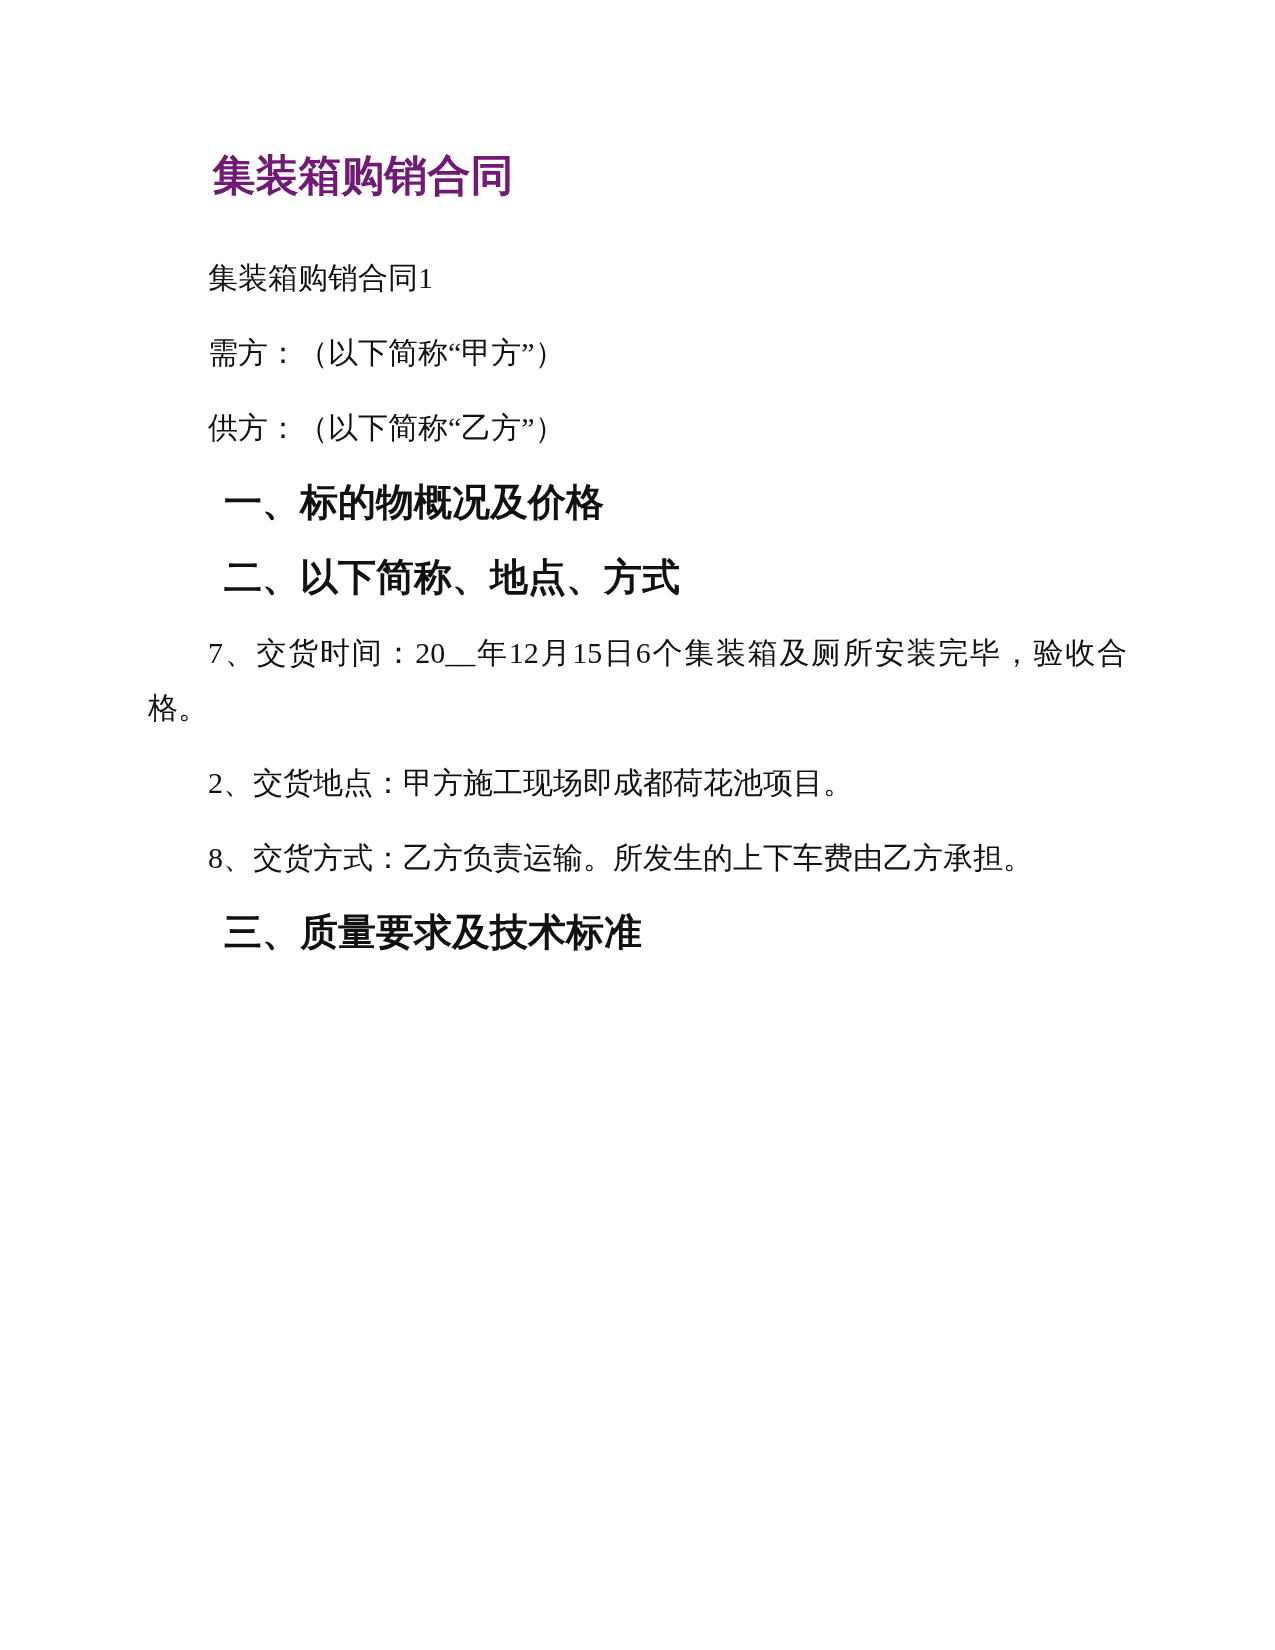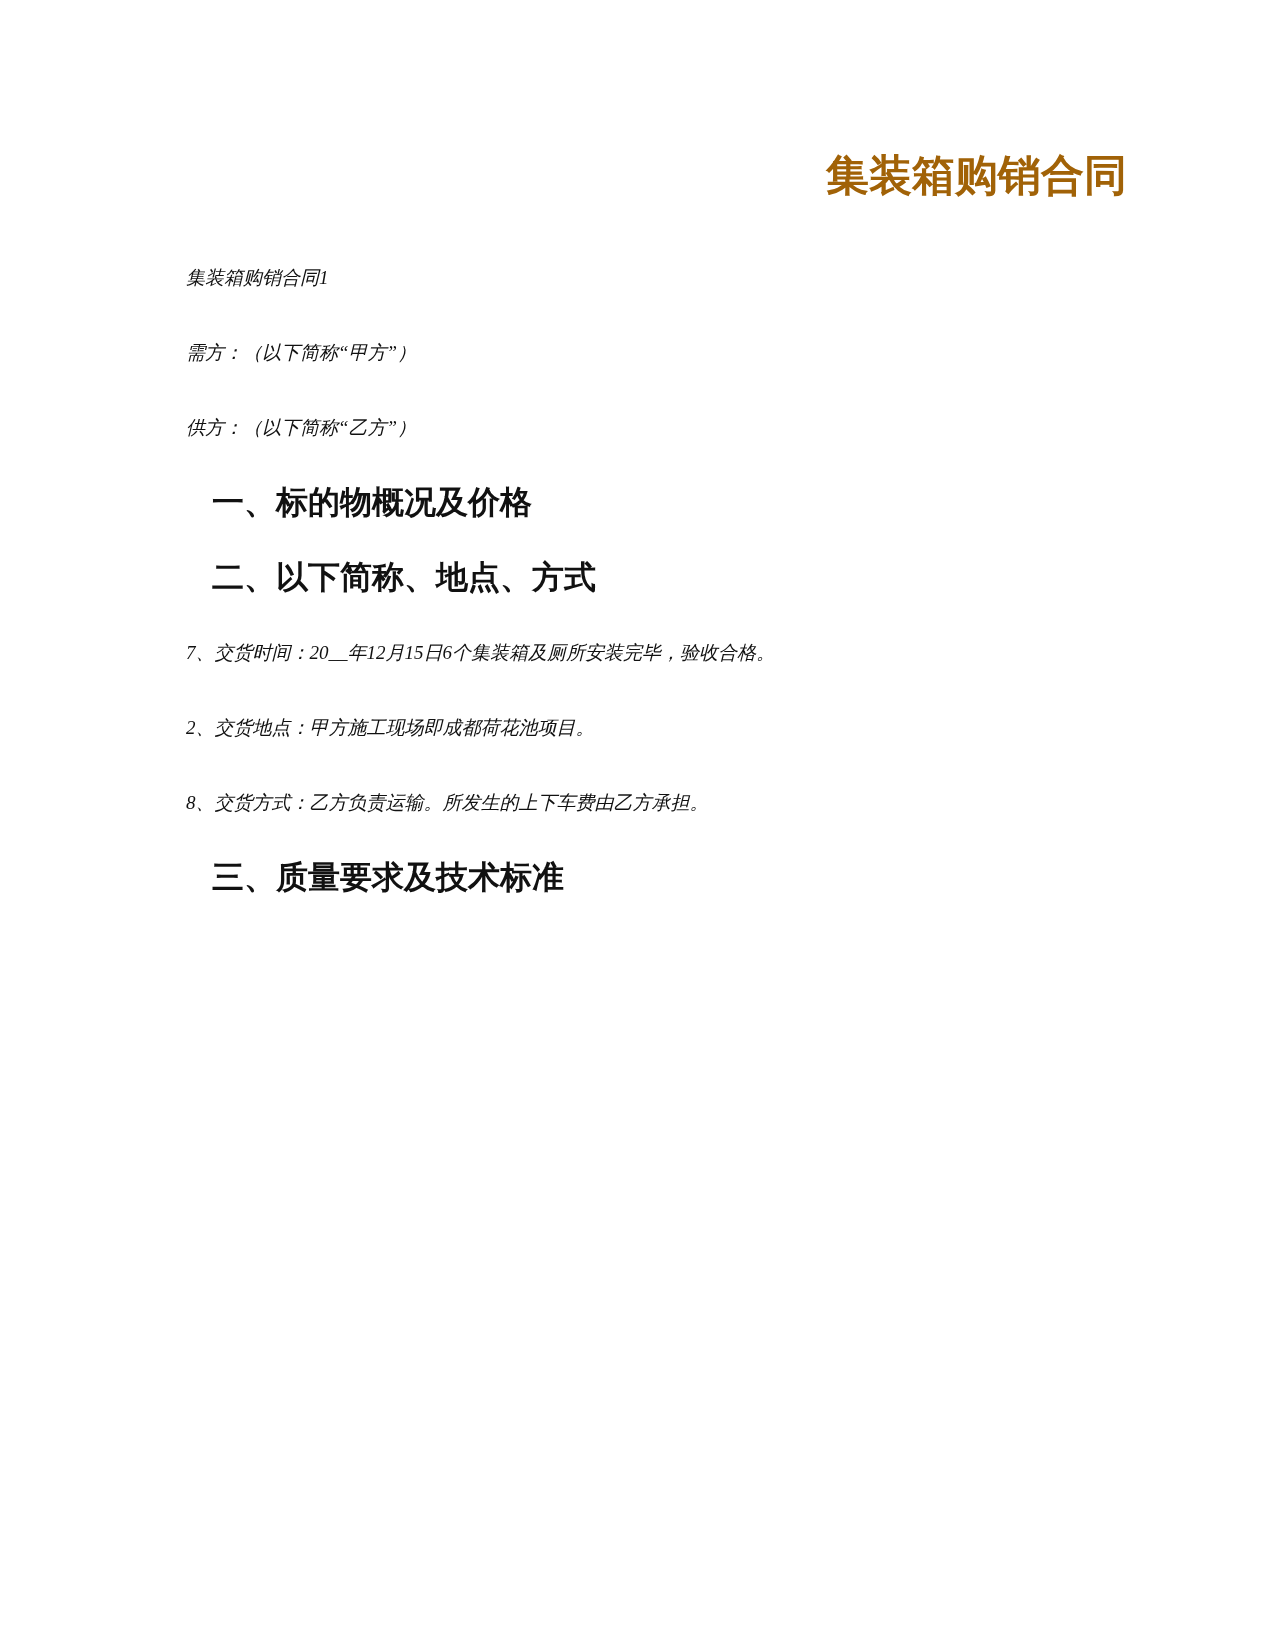--- a/index.html
+++ b/index.html
@@ -12,39 +12,38 @@
     background: #ffffff;
     padding: 146px 148px 0 148px;
     overflow: hidden;
     color: #111111;
   }
   .doc-title {
     font-family: "Liberation Sans", "DejaVu Sans", sans-serif;
     font-weight: bold;
     font-size: 43px;
     line-height: 58px;
-    text-align: right;
+    text-align: left;
     text-indent: 1.5em;
     margin: 0 0 46px 0;
-    color: #a16207;
+    color: #701a75;
   }
   p.body-para {
     font-family: "Liberation Serif", "DejaVu Serif", serif;
-    font-size: 19px;
+    font-size: 30px;
     line-height: 55px;
     margin: 20px 0;
     text-indent: 2em;
     text-align: justify;
     color: #111111;
-    font-style: italic;
   }
   h2.section-heading {
     font-family: "Liberation Sans", "DejaVu Sans", sans-serif;
     font-weight: bold;
-    font-size: 32px;
+    font-size: 38px;
     line-height: 55px;
     margin: 20px 0;
     text-indent: 2em;
     color: #111111;
   }
 </style>
 </head>
 <body>
 
 <div class="page">

